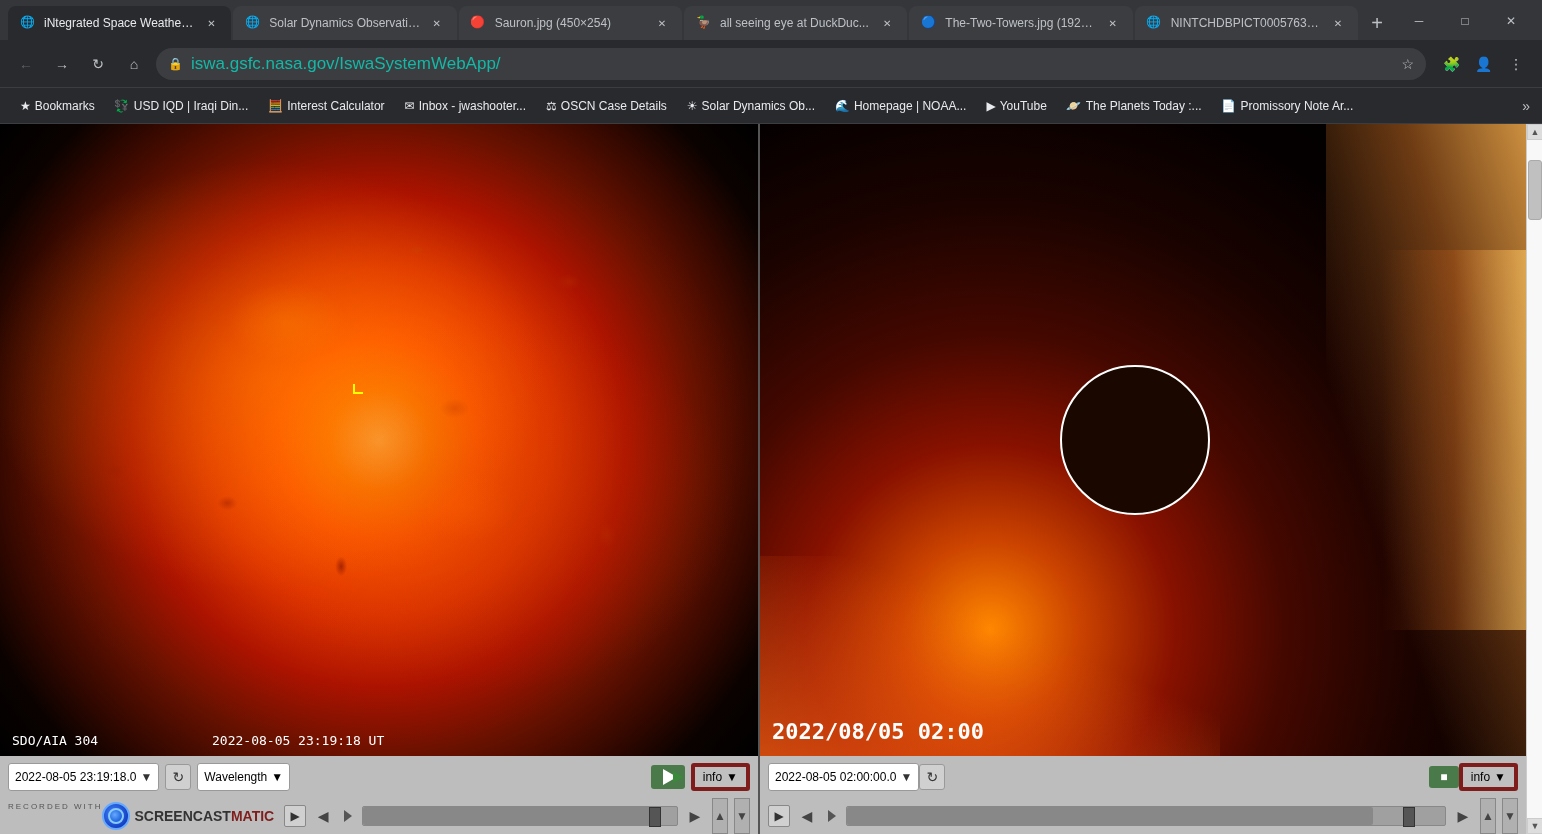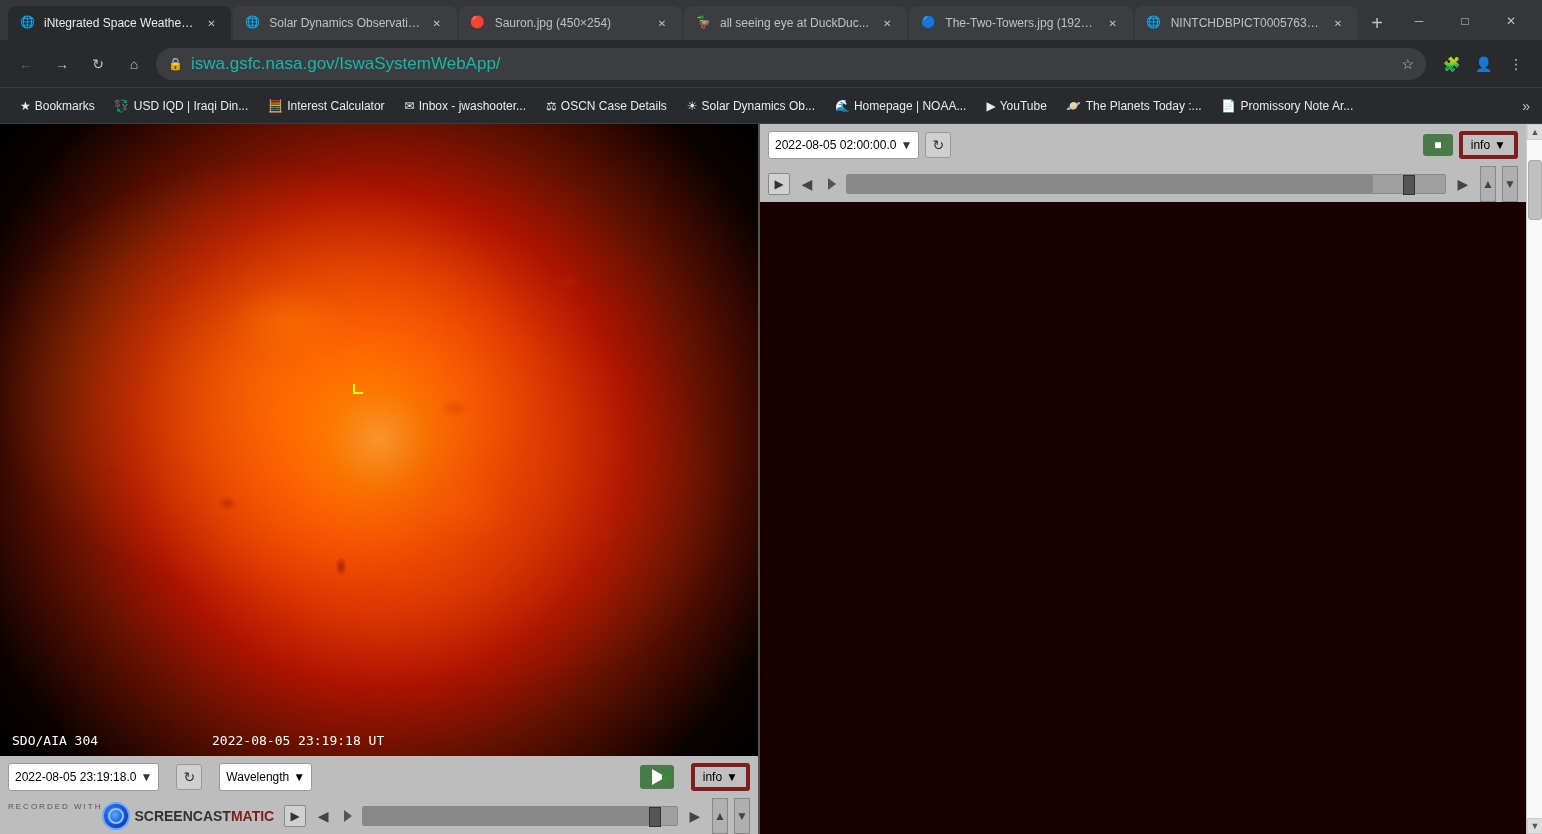--- a/index.html
+++ b/index.html
@@ -187,21 +187,21 @@
       position: relative;
     }
 
     
     .controls-bar {
       background: #bdbdbd;
       height: 42px;
       display: flex;
       align-items: center;
       padding: 0 8px;
-      gap: 17px;
+      gap: 6px;
     }
     .datetime-select {
       background: white;
       border: 1px solid #999;
       border-radius: 3px;
       padding: 3px 6px;
       font-size: 12px;
       height: 28px;
       display: flex;
       align-items: center;
@@ -360,21 +360,21 @@
       border-style: solid;
       border-width: 6px 0 6px 10px;
       border-color: transparent transparent transparent #3a8a3a;
     }
     .right-controls-bar {
       background: #bdbdbd;
       height: 42px;
       display: flex;
       align-items: center;
       padding: 0 8px;
-      gap: 6px;
+      gap: 0;
     }
     .right-playback-bar {
       background: #bdbdbd;
       height: 36px;
       display: flex;
       align-items: center;
       padding: 0 8px;
       gap: 6px;
     }
 
@@ -583,20 +583,48 @@
         <div class="step-btn">
           <span>▶</span>
         </div>
         <div class="scroll-btn">▲</div>
         <div class="scroll-btn">▼</div>
       </div>
     </div>
 
     <div class="panel-right">
 
+      <div class="lasco-image-container">
+        <div class="lasco-canvas">
+
+          <div style="position:absolute;top:0;left:0;right:0;bottom:0;background:
+            radial-gradient(circle at 30% 80%,
+              #ff8800 0%,
+              #cc4400 12%,
+              #881100 25%,
+              #440800 40%,
+              #1a0300 58%,
+              #050000 75%,
+              #000000 90%
+            );"></div>
+
+          <div style="position:absolute;top:0;left:0;right:0;bottom:0;">
+
+            <div style="position:absolute;top:0;right:0;width:200px;height:100%;background:linear-gradient(to bottom left,rgba(255,180,80,0.8) 0%,rgba(220,120,40,0.5) 30%,transparent 70%);"></div>
+
+            <div style="position:absolute;top:20%;right:0;width:180px;height:60%;background:linear-gradient(to left,rgba(255,200,100,0.6) 0%,rgba(200,100,30,0.3) 40%,transparent 80%);"></div>
+
+            <div style="position:absolute;bottom:0;left:0;width:60%;height:200px;background:linear-gradient(to top right,rgba(255,100,20,0.7) 0%,transparent 60%);"></div>
+          </div>
+
+          <div style="position:absolute;top:50%;left:49%;transform:translate(-50%,-50%);width:150px;height:150px;border-radius:50%;background:#1a0800;border:2px solid white;"></div>
+
+          <div style="position:absolute;bottom:12px;left:12px;color:white;font-family:monospace;font-size:22px;font-weight:bold;">2022/08/05  02:00</div>
+        </div>
+      </div>
 
       <div class="right-controls-bar">
         <div class="datetime-select">
           <span>2022-08-05 02:00:00.0</span>
           <span class="arrow">▼</span>
         </div>
         <div class="refresh-btn">
           <span>↻</span>
         </div>
 

